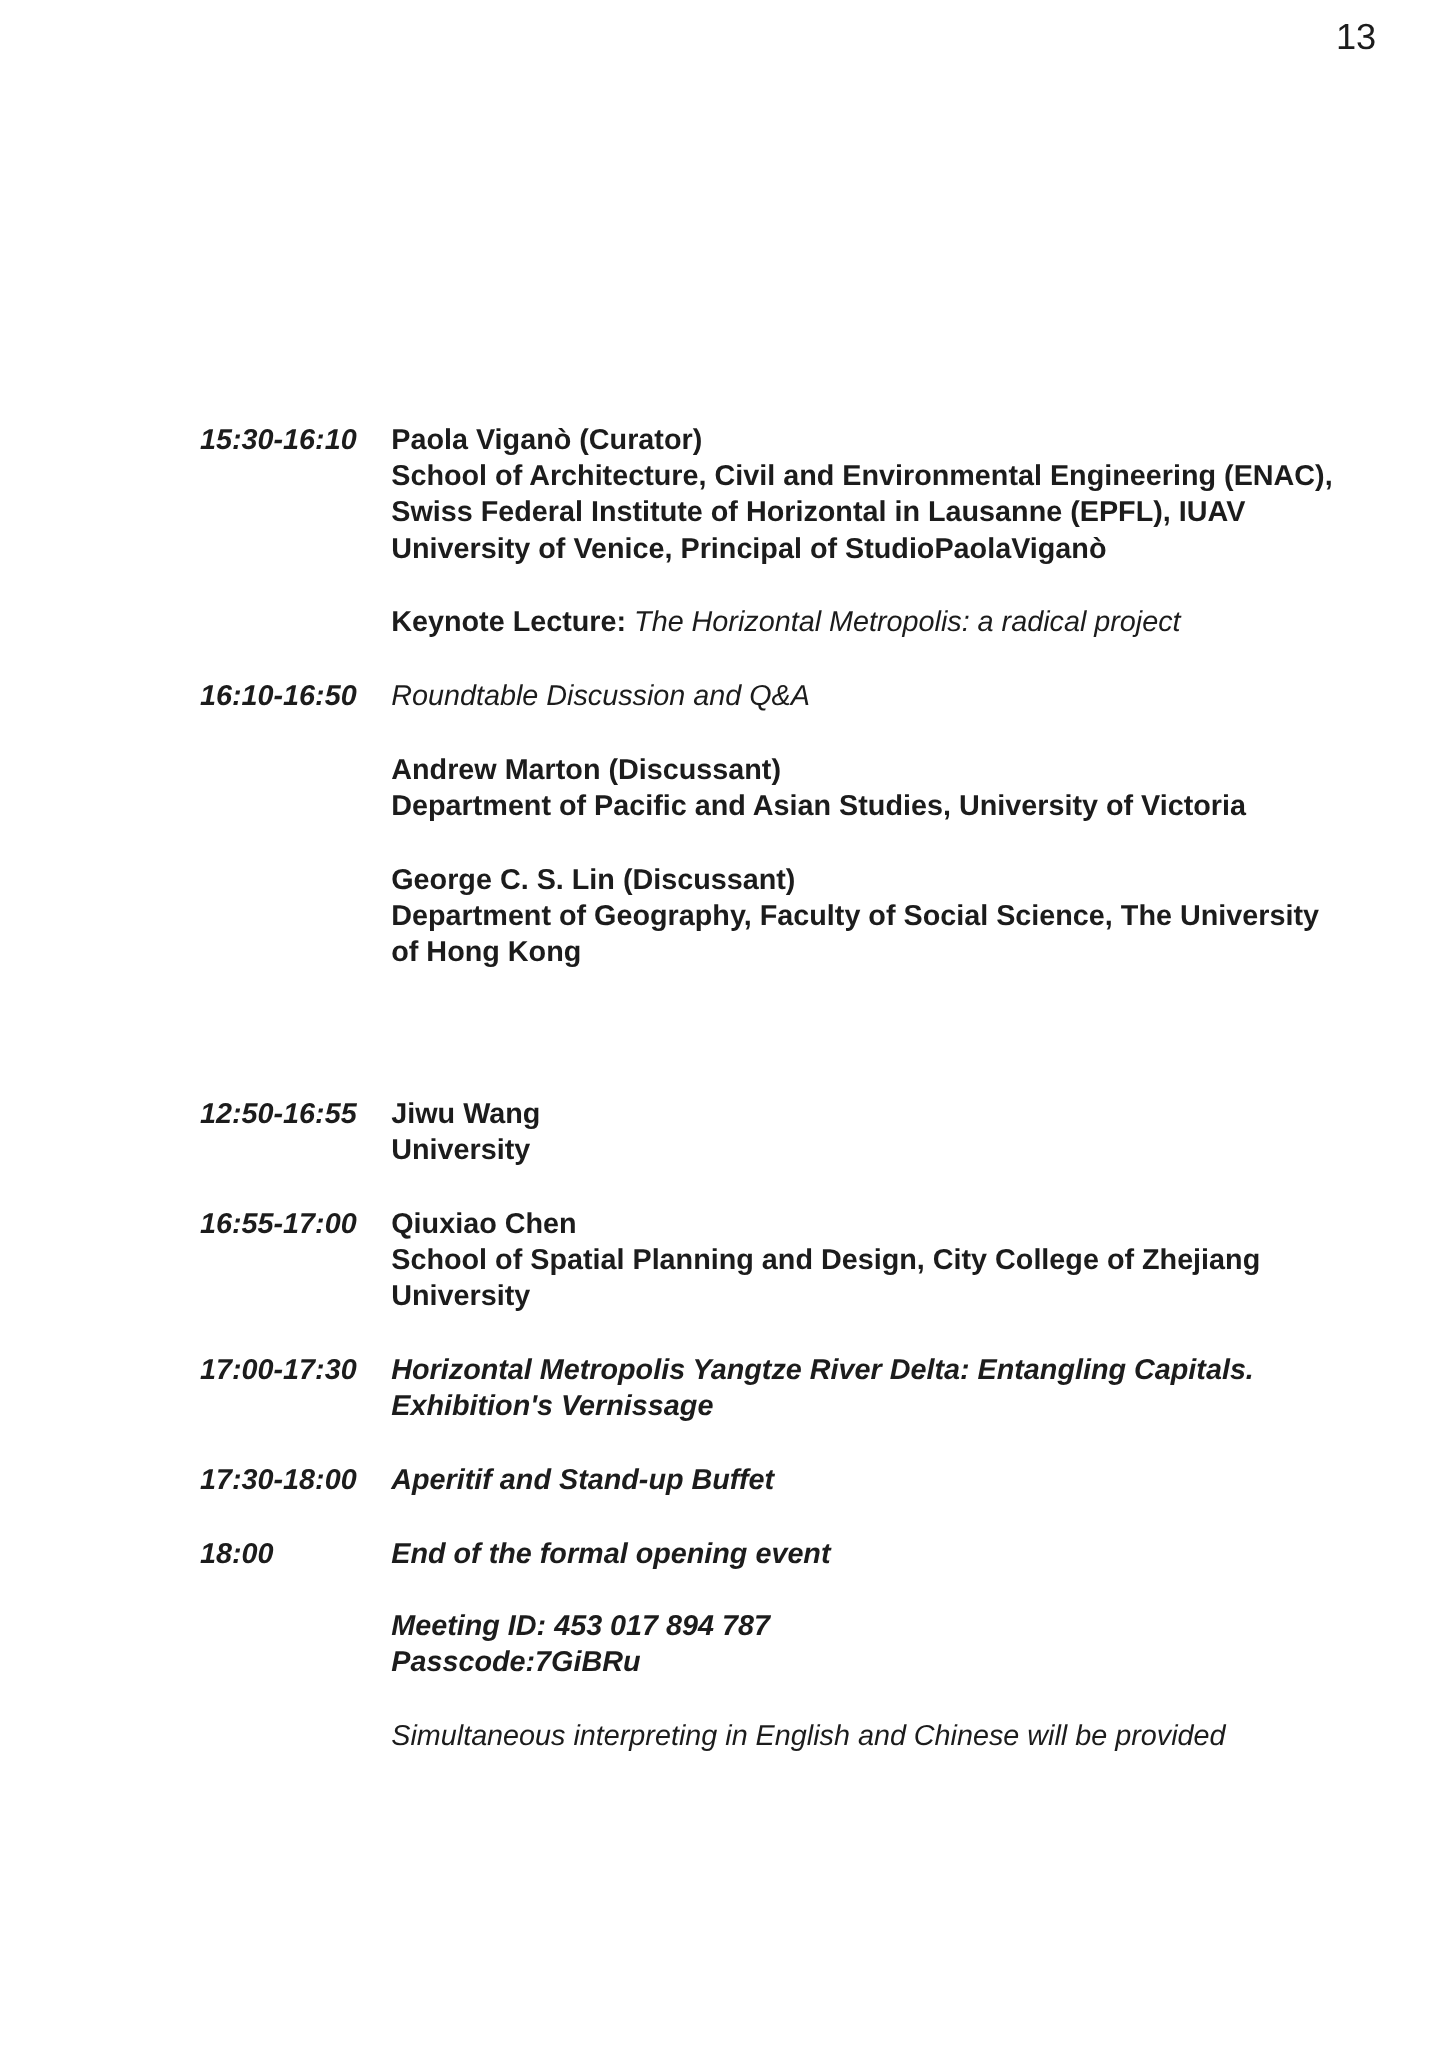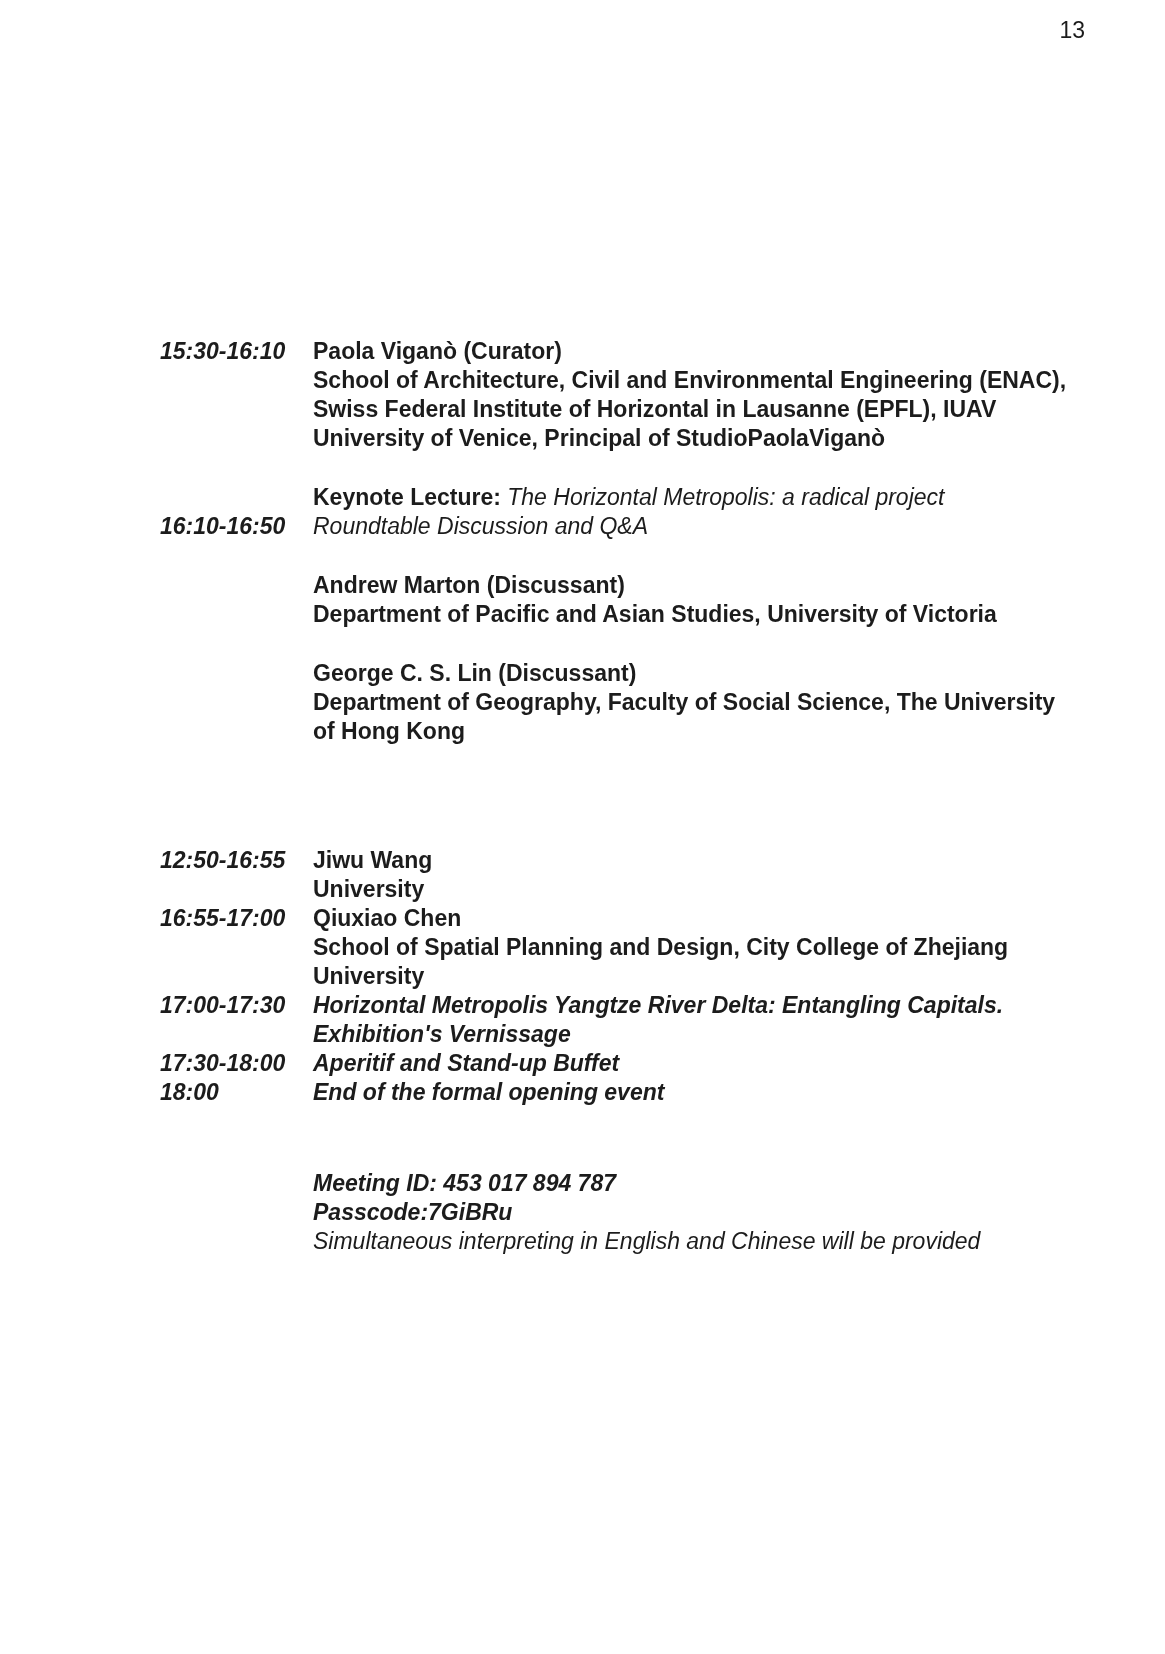--- a/index.html
+++ b/index.html
@@ -13,22 +13,22 @@
     position: relative;
     overflow: hidden;
     font-family: "Liberation Sans", "DejaVu Sans", sans-serif;
     font-size: 23px;
     line-height: 29px;
     color: #1c1c1c;
   }
   .page-number {
     position: absolute;
     top: 16px;
-    right: 80px;
-    font-size: 23px;
+    right: 64px;
+    font-size: 29px;
   }
   .schedule {
     position: absolute;
     top: 337px;
     left: 160px;
     width: 900px;
   }
   .row {
     display: flex;
     align-items: flex-start;
@@ -48,22 +48,22 @@
     margin-top: 30px;
   }
   .line {
     white-space: nowrap;
   }
   .seg-r  { font-weight: bold; font-style: normal; }
   .seg-b  { font-weight: bold;   font-style: normal; }
   .seg-i  { font-weight: normal; font-style: italic; }
   .seg-bi { font-weight: bold;   font-style: italic; }
   .gap-none    { margin-top: 0; }
-  .gap-default { }
-  .gap-wide    { margin-top: 62px; }
+  .gap-default { margin-top: 30px; }
+  .gap-wide    { margin-top: 29px; }
   .gap-section { margin-top: 100px; }
 </style>
 </head>
 <body>
 
 <main>
   <div class="page-number">13</div>
 
   <div class="schedule">
       <div class="row gap-none">

